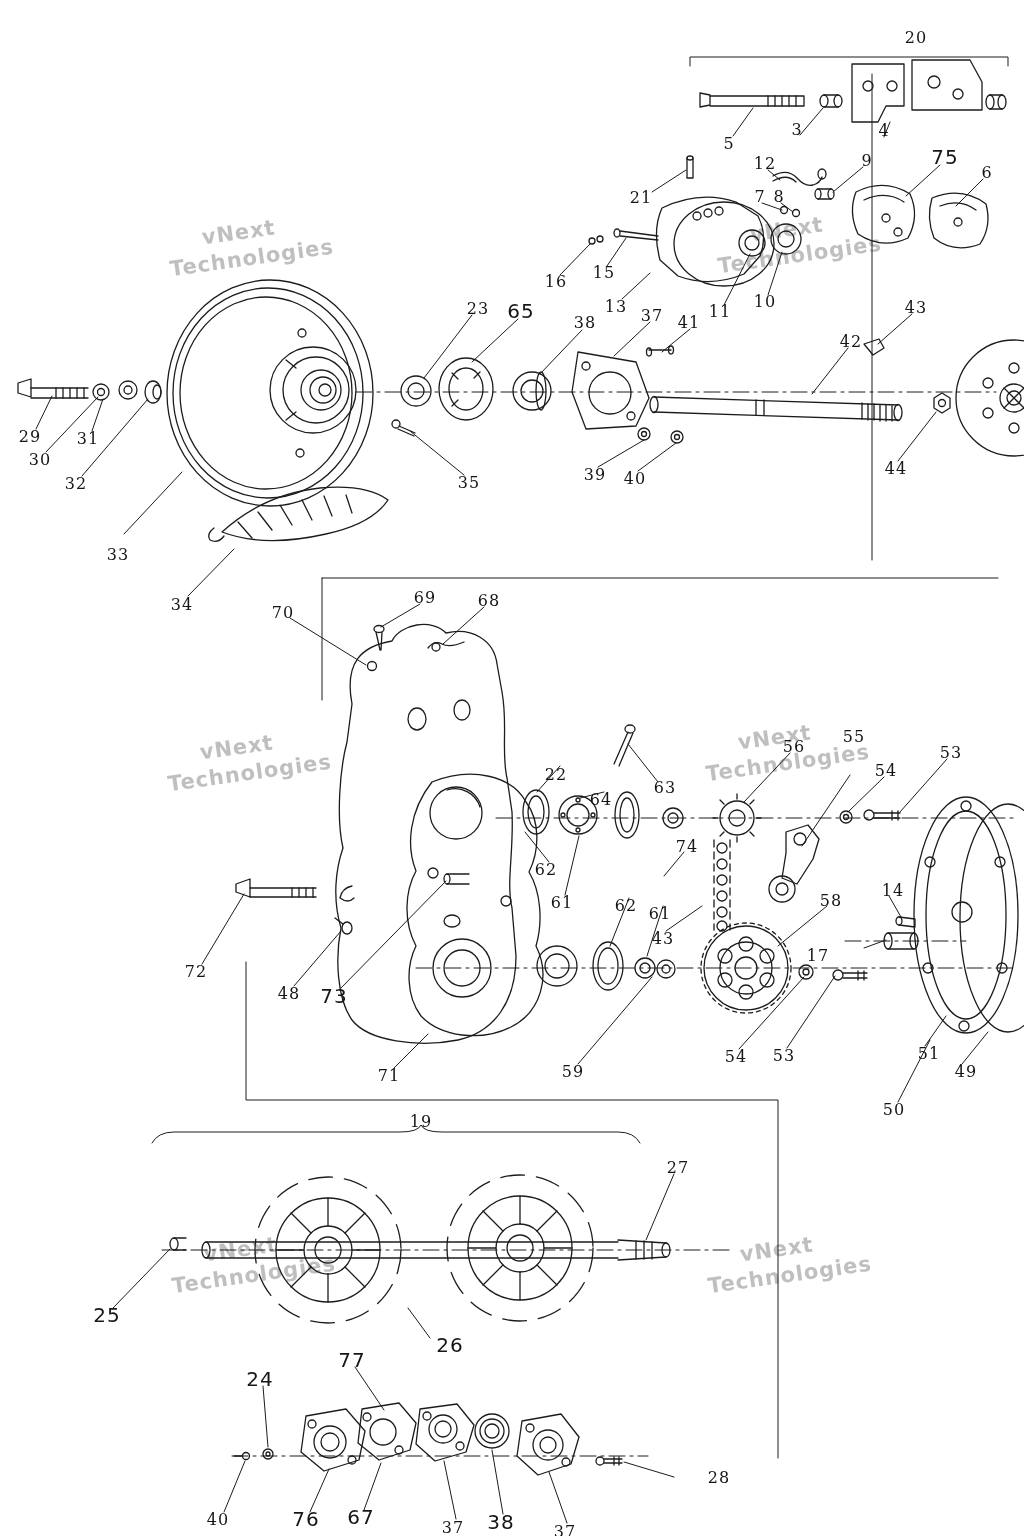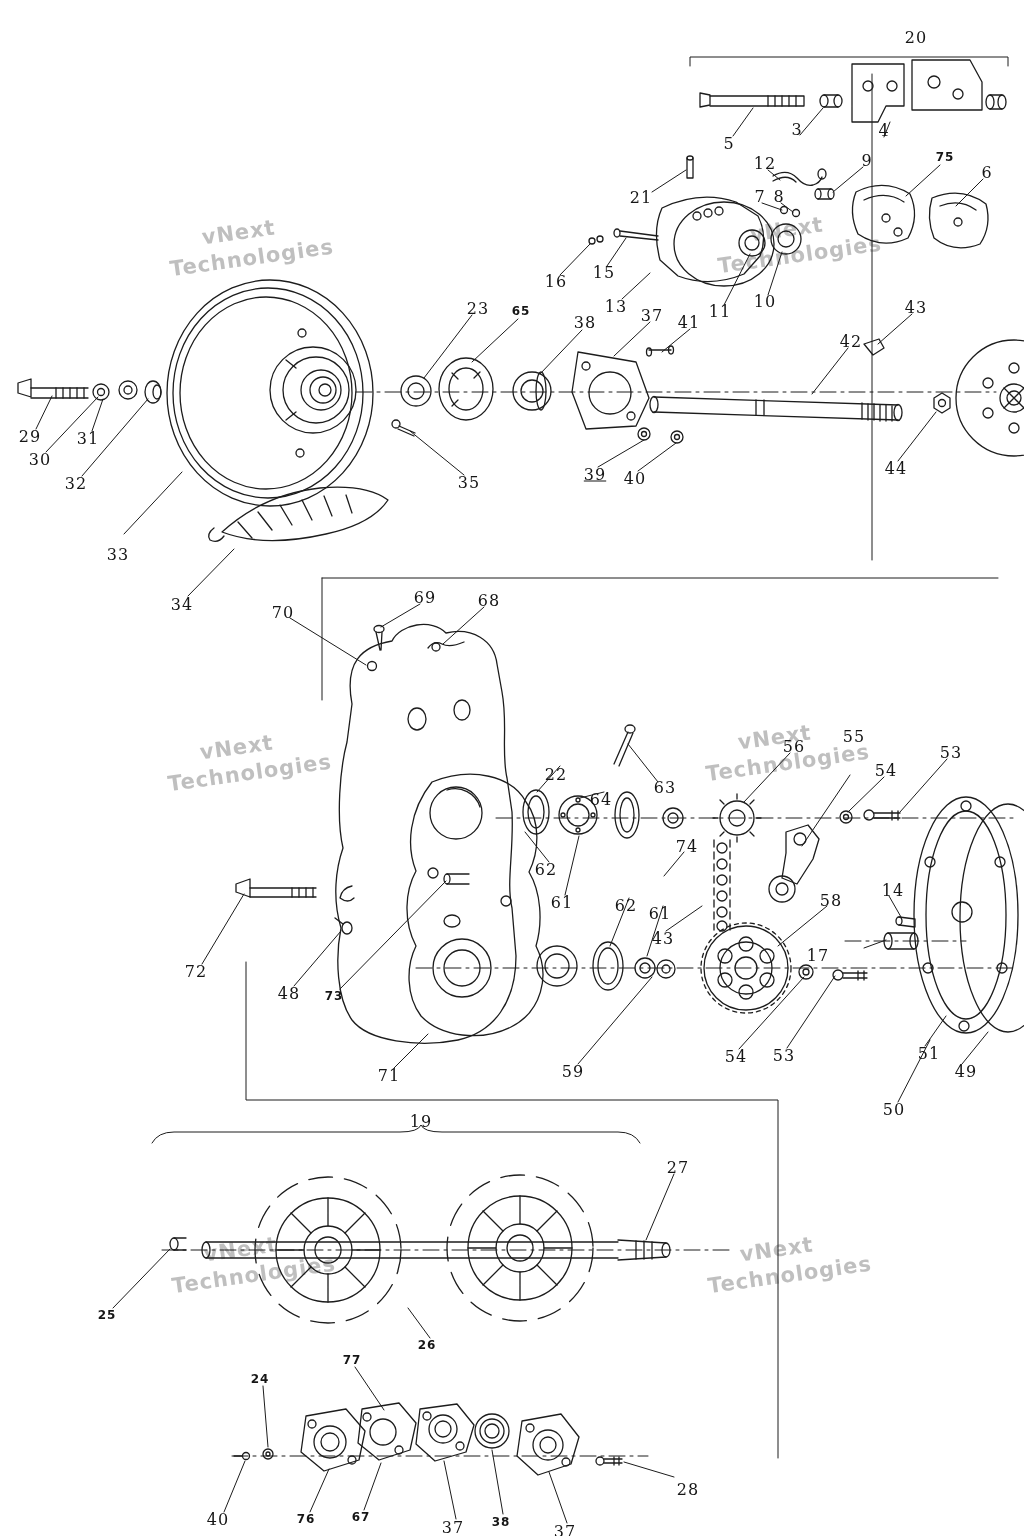--- a/index.html
+++ b/index.html
@@ -17,22 +17,22 @@
     position:absolute;
     transform:translate(-50%,-50%);
     font-family:"DejaVu Serif", serif;
     font-size:16px;
     letter-spacing:1px;
     color:#161616;
     white-space:nowrap;
   }
   .callout.bold{
     font-family:"DejaVu Sans", sans-serif;
-    font-weight:700;
-    font-size:12px;
+    font-weight:400;
+    font-size:20px;
   }
   .watermark{
     position:absolute;
     font-family:"DejaVu Sans", sans-serif;
     font-weight:600;
     font-size:21px;
     letter-spacing:1px;
     line-height:27px;
     white-space:nowrap;
     opacity:.85;
@@ -380,21 +380,21 @@
       <span class="callout" style="left: 689px; top: 322px;">41</span>
       <span class="callout" style="left: 851px; top: 341px;">42</span>
       <span class="callout" style="left: 916px; top: 307px;">43</span>
       <span class="callout" style="left: 30px; top: 436px;">29</span>
       <span class="callout" style="left: 88px; top: 438px;">31</span>
       <span class="callout" style="left: 40px; top: 459px;">30</span>
       <span class="callout" style="left: 76px; top: 483px;">32</span>
       <span class="callout" style="left: 118px; top: 542px; margin-top: 12px;">33</span>
       <span class="callout" style="left: 182px; top: 604px;">34</span>
       <span class="callout" style="left: 469px; top: 482px;">35</span>
-      <span class="callout" style="left: 595px; top: 474px; text-decoration: underline;">39</span>
+      <span class="callout" style="left: 595px; top: 474px;">39</span>
       <span class="callout" style="left: 635px; top: 478px;">40</span>
       <span class="callout" style="left: 896px; top: 468px;">44</span>
       <span class="callout" style="left: 425px; top: 597px;">69</span>
       <span class="callout" style="left: 489px; top: 600px;">68</span>
       <span class="callout" style="left: 283px; top: 612px;">70</span>
       <span class="callout" style="left: 556px; top: 774px;">22</span>
       <span class="callout" style="left: 665px; top: 787px;">63</span>
       <span class="callout" style="left: 601px; top: 799px;">64</span>
       <span class="callout" style="left: 794px; top: 746px;">56</span>
       <span class="callout" style="left: 854px; top: 728px; margin-top: 8px;">55</span>
@@ -415,25 +415,25 @@
       <span class="callout" style="left: 389px; top: 1075px;">71</span>
       <span class="callout" style="left: 573px; top: 1071px;">59</span>
       <span class="callout" style="left: 736px; top: 1056px;">54</span>
       <span class="callout" style="left: 784px; top: 1055px;">53</span>
       <span class="callout" style="left: 929px; top: 1053px;">51</span>
       <span class="callout" style="left: 966px; top: 1071px;">49</span>
       <span class="callout" style="left: 894px; top: 1109px;">50</span>
       <span class="callout" style="left: 421px; top: 1121px;">19</span>
       <span class="callout" style="left: 678px; top: 1167px;">27</span>
       <span class="callout bold" style="left: 107px; top: 1315px;">25</span>
-      <span class="callout bold" style="left: 427px; top: 1345px; text-align: right;">26</span>
+      <span class="callout bold" style="left: 450px; top: 1345px; text-align: right;">26</span>
       <span class="callout bold" style="left: 352px; top: 1360px;">77</span>
       <span class="callout bold" style="left: 260px; top: 1379px;">24</span>
       <span class="callout" style="left: 218px; top: 1519px;">40</span>
       <span class="callout bold" style="left: 306px; top: 1519px;">76</span>
       <span class="callout bold" style="left: 361px; top: 1517px;">67</span>
       <span class="callout" style="left: 453px; top: 1527px;">37</span>
       <span class="callout bold" style="left: 501px; top: 1522px;">38</span>
       <span class="callout" style="left: 565px; top: 1531px;">37</span>
-      <span class="callout" style="left: 688px; top: 1477px; margin-top: 12px;">28</span>
+      <span class="callout" style="left: 719px; top: 1477px;">28</span>
     </div>
 
 </div>
 
 </body></html>

